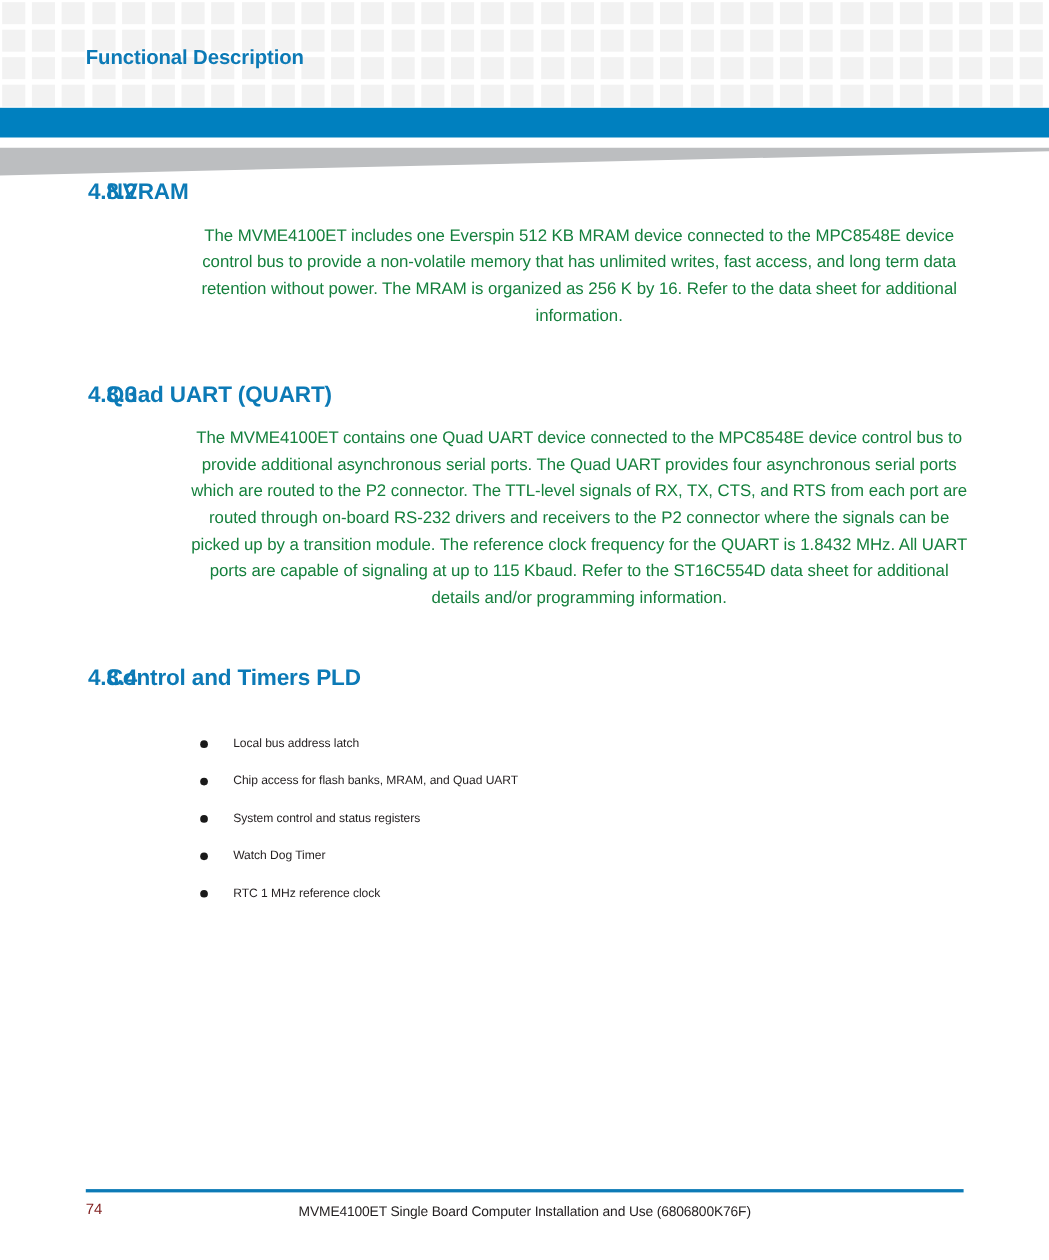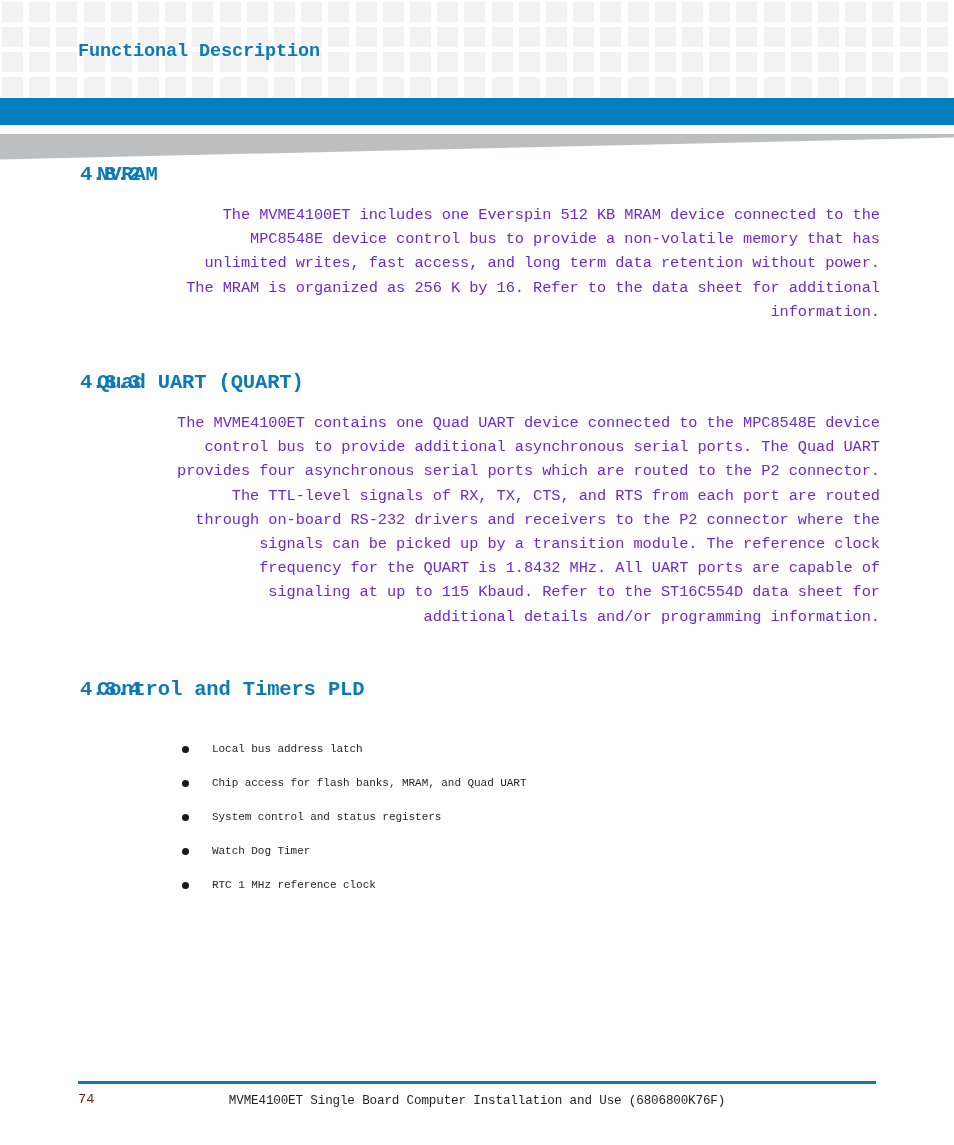--- a/index.html
+++ b/index.html
@@ -17,21 +17,20 @@
     color: #231f20;
     -webkit-font-smoothing: antialiased;
   }
 
   
   .page {
     position: absolute;
     inset: 0;
     width: 954px;
     height: 1145px;
-    font-family: Liberation Mono, monospace;
   }
 
   
   .header-band {
     position: absolute;
     left: 0;
     top: 0;
     width: 954px;
     height: 98px;
     background-color: #ffffff;
@@ -114,24 +113,24 @@
     letter-spacing: -0.2px;
   }
   h2.sec-head .ttl {
     letter-spacing: -0.15px;
   }
 
   p.body-text {
     margin: 0;
     font-size: 15.3px;
     line-height: 24.2px;
-    color: #6d28d9;
+    color: #15803d;
     width: 707px;
     margin-left: 173px;
-    text-align: right;
+    text-align: center;
     letter-spacing: -0.05px;
   }
 
   ul.bullets {
     list-style: none;
     margin: 0;
     padding: 0;
     margin-left: 173px;
     width: 707px;
   }

